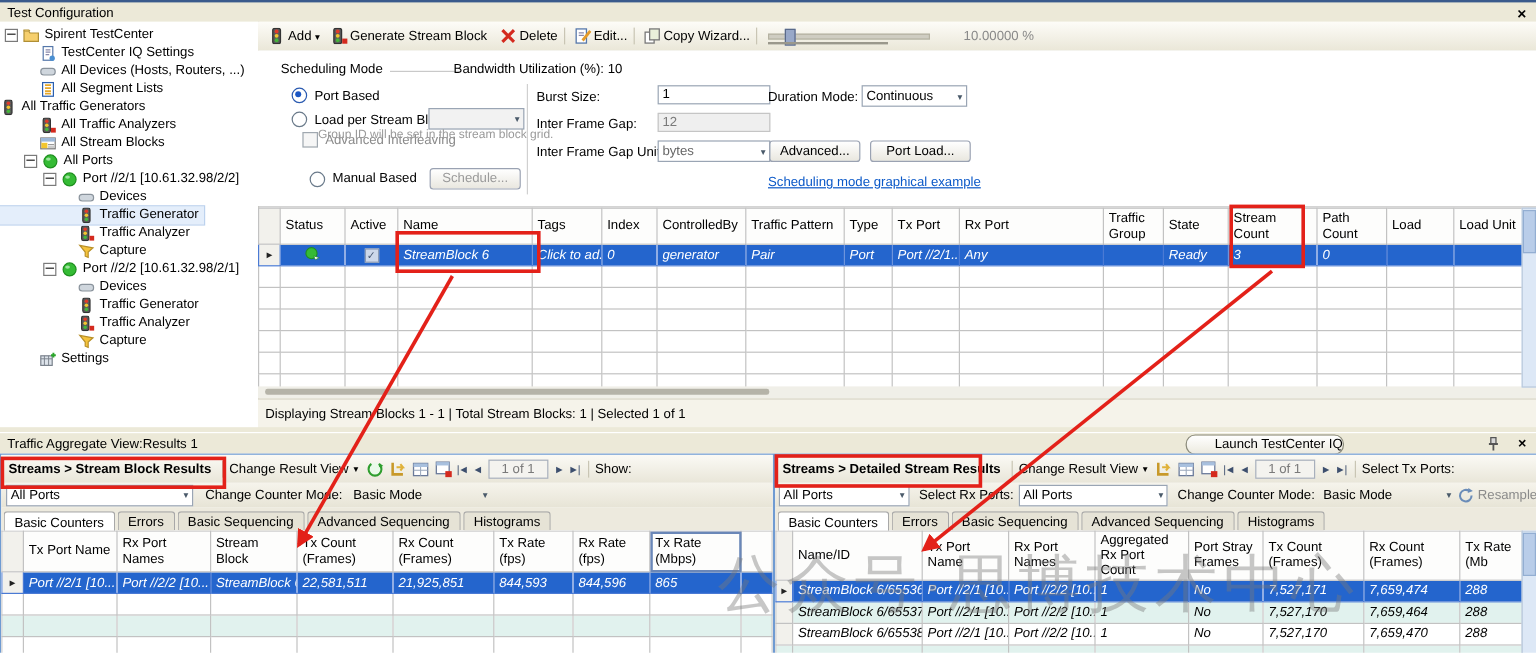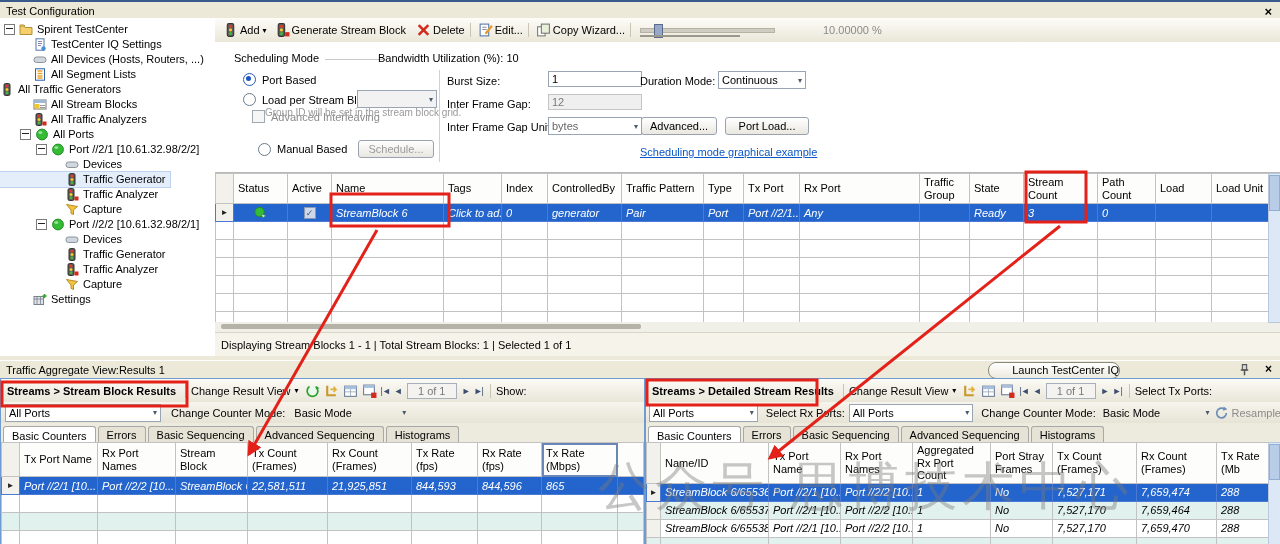--- a/index.html
+++ b/index.html
@@ -182,29 +182,29 @@
       <span>All Segment Lists</span>
     </div>
   <div class="trow" style="">
       <svg class="ic">
         <use href="#i-tgen"></use>
       </svg>
       <span>All Traffic Generators</span>
     </div>
   <div class="trow" style="padding-left:33px">
       <svg class="ic">
+        <use href="#i-tana"></use>
+      </svg>
+      <span>All Traffic Analyzers</span>
+    </div>
+  <div class="trow" style="padding-left:33px">
+      <svg class="ic">
         <use href="#i-sb"></use>
       </svg>
       <span>All Stream Blocks</span>
-    </div>
-  <div class="trow" style="padding-left:33px">
-      <svg class="ic">
-        <use href="#i-tana"></use>
-      </svg>
-      <span>All Traffic Analyzers</span>
     </div>
   <div class="trow" style="padding-left:20px">
       <span class="exp"></span>
       <svg class="ic">
         <use href="#i-ball"></use>
       </svg>
       <span>All Ports</span>
     </div>
   <div class="trow" style="padding-left:36px">
       <span class="exp"></span>
@@ -299,21 +299,21 @@
   <svg class="tbi">
       <use href="#i-copy"></use>
     </svg>
   <span>Copy Wizard...</span>
   <span class="sep"></span>
   <div style="position:relative;width:135px;height:12px;margin-left:4px">
     <div style="position:absolute;left:0;right:0;top:4px;height:3px;background:#cfcdc2;border:1px solid #b5b2a2"></div>
     <div style="position:absolute;left:14px;top:0;width:7px;height:12px;background:#98a8c8;border:1px solid #5a6a8a"></div>
     <div style="position:absolute;left:0;width:100px;top:11px;height:2px;background:#9a988c"></div>
   </div>
-  <span class="gray" style="margin-left:48px">10.00000 %</span>
+  <span class="gray" style="margin-left:28px">10.00000 %</span>
 </div>
 
 <div class="abs" style="left:215px;top:42px;width:1065px;height:130px;background:#fff">
   <span class="abs lbl" style="left:19px;top:10px">Scheduling Mode</span>
   <div class="abs" style="left:110px;top:17px;width:58px;border-top:1px solid #c9c9c9"></div>
   <span class="abs lbl" style="left:163px;top:10px">Bandwidth Utilization (%): 10</span>
 
   <div class="abs" style="left:28px;top:31px;display:flex;align-items:center;gap:6px">
       <span class="radio sel"></span>
       <span>Port Based</span>

